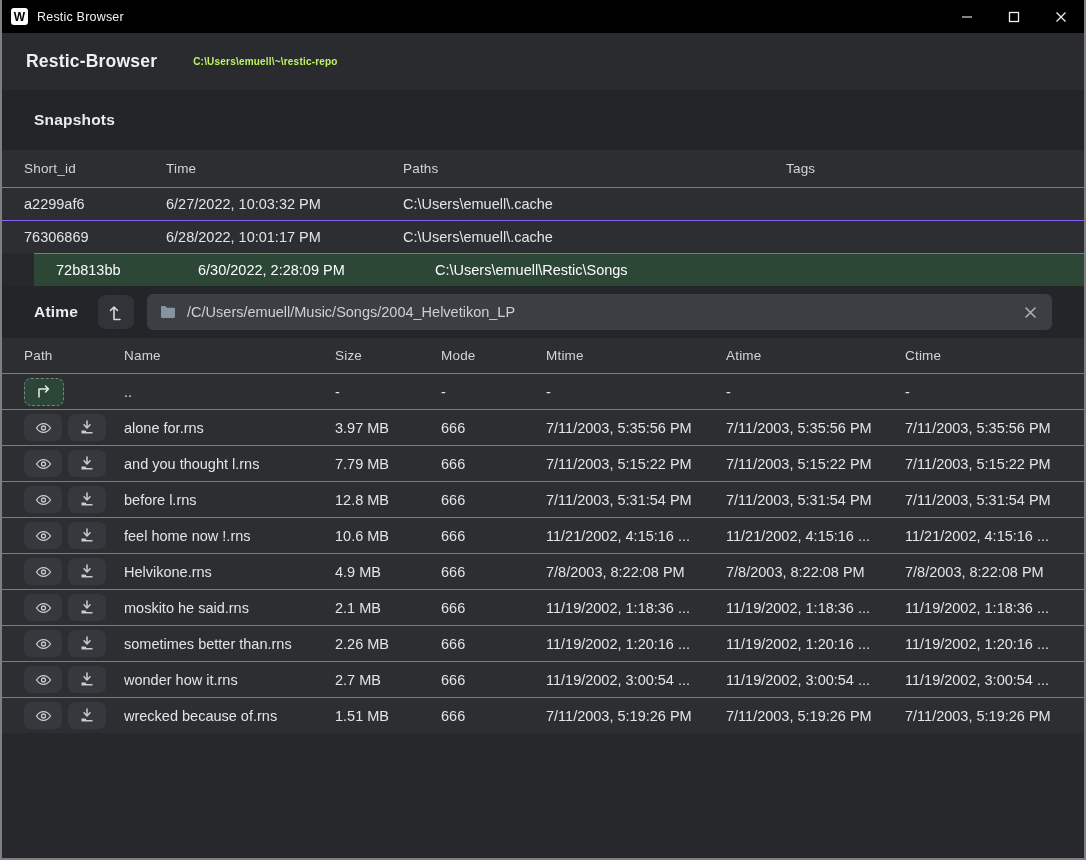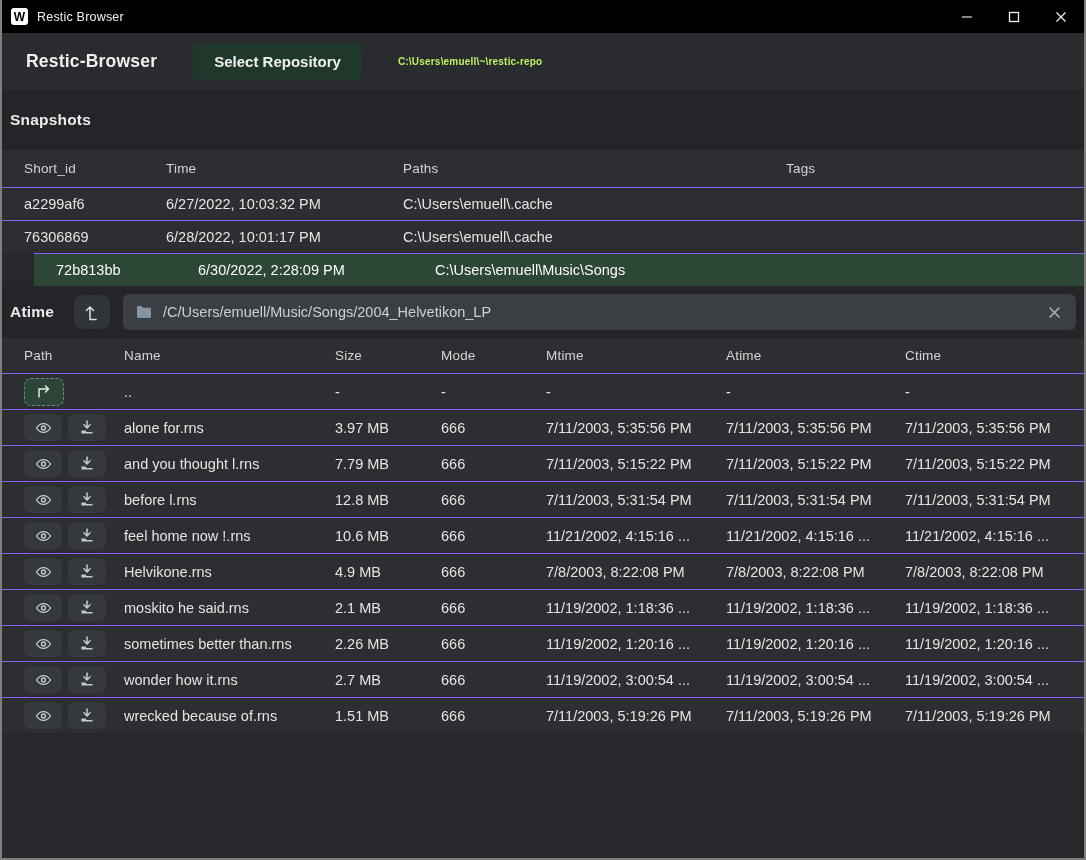--- a/index.html
+++ b/index.html
@@ -42,21 +42,21 @@
   .app-title { font-size:17.5px; font-weight:bold; color:#edeff0; letter-spacing:.2px; }
   .repo-btn {
     background:#20382b; color:#eef2ee; border:none; border-radius:6px;
     font-family:inherit; font-size:15px; font-weight:bold;
     padding:10px 21px; cursor:pointer;
   }
   .repo-path { font-size:10px; color:#bef264; letter-spacing:.2px;font-weight:bold; }
 
   
   .section-title-bar {
-    background:#232528; display:flex; align-items:center; padding:0 8px; flex:0 0 auto;
+    background:#232528; display:flex; align-items:center; padding:0 32px; flex:0 0 auto;
   }
   .snapshots-title-bar { height:60px; }
   .section-title { font-size:15.5px; font-weight:bold; color:#e9ebec; letter-spacing:.2px; }
 
   
   .grid-snap { display:grid; grid-template-columns:94px 189px 335px 333px auto; align-items:center; padding:0 0 0 22px;gap:48px; }
   .grid-file { display:grid; grid-template-columns:100px 211px 106px 105px 180px 179px auto; align-items:center; padding:0 0 0 22px; }
   .thead {
     background:#2c2e31; color:#d2d4d6; font-size:13.5px; flex:0 0 auto; letter-spacing:.2px;
   }
@@ -118,21 +118,20 @@
     </button>
     <button class="tb-btn">
       <svg width="12" height="12" viewBox="0 0 12 12">
           <path d="M1.5 1.5L10.5 10.5M10.5 1.5L1.5 10.5" stroke="#efefef" stroke-width="1.3"></path>
         </svg>
     </button>
   </div>
 
   <div class="app-header">
     <div class="app-title">Restic-Browser</div>
-    <button class="repo-btn">Select Repository</button>
     <div class="repo-path">C:\Users\emuell\~\restic-repo</div>
   </div>
 
   <div class="section-title-bar snapshots-title-bar">
     <div class="section-title">Snapshots</div>
   </div>
 
   <div class="thead thead-snap grid-snap">
     <div class="cell">Short_id</div>
     <div class="cell">Time</div>
@@ -153,21 +152,21 @@
       <div class="cell">76306869</div>
       <div class="cell">6/28/2022, 10:01:17 PM</div>
       <div class="cell">C:\Users\emuell\.cache</div>
       <div class="cell"></div>
       <div class="cell">X1-EDU</div>
     </div>
 
     <div class="trow trow-snap grid-snap selected">
       <div class="cell">72b813bb</div>
       <div class="cell">6/30/2022, 2:28:09 PM</div>
-      <div class="cell">C:\Users\emuell\Music\Songs</div>
+      <div class="cell">C:\Users\emuell\Restic\Songs</div>
       <div class="cell"></div>
       <div class="cell">X1-EDU</div>
     </div>
   </div>
 
   <div class="section-title-bar files-bar">
     <div class="section-title">Atime</div>
     <button class="uplevel-btn">
       <svg width="17" height="19" viewBox="0 0 17 19" fill="none" stroke="#d7d9db" stroke-width="1.6" stroke-linecap="round" stroke-linejoin="round">
         <path d="M6 16.5h6M6 16.5V4M2.5 7.5L6 4l3.5 3.5"></path>

